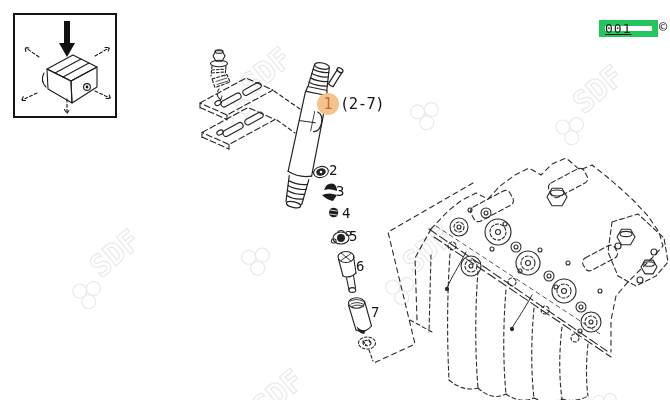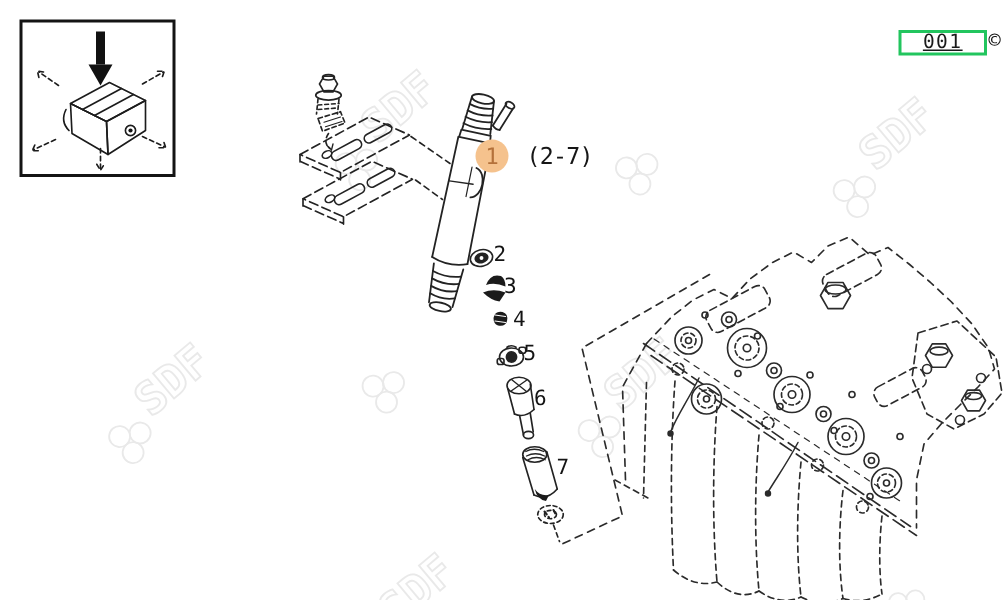--- a/index.html
+++ b/index.html
@@ -9,42 +9,42 @@
   }
   .art{position:absolute;left:0;top:0;}
   
   .locator{
     position:absolute;left:13px;top:13px;width:104px;height:105px;
     border:2.5px solid #141414;background:#fff;box-sizing:border-box;
   }
   
   .code-box{
     position:absolute;left:599px;top:20px;width:59px;height:17px;
-    border:2px solid #22c55e;box-sizing:border-box;background:#fff;
-    display:flex;align-items:center;justify-content:center;
+    border:6px solid #22c55e;box-sizing:border-box;background:#fff;
+    display:flex;align-items:center;
     font-size:13px;letter-spacing:1px;text-decoration:underline;
   }
   .copyright{
     position:absolute;left:659px;top:19px;font-size:13.5px;color:#141414;
   }
   
   .part-label{
     position:absolute;font-size:14px;color:#141414;line-height:1;
   }
   
   .callout{
     position:absolute;left:317px;top:93px;display:flex;align-items:center;
   }
   .callout .bubble{
     width:22px;height:22px;border-radius:50%;background:#f5c28d;
     display:flex;align-items:center;justify-content:center;
     color:#b4713a;font-size:15px;
   }
   .callout .range{
-    font-size:15.5px;color:#161616;margin-left:12px;letter-spacing:-0.5px;
+    font-size:15.5px;color:#161616;margin-left:1px;letter-spacing:-0.5px;
   }
 </style>
 </head>
 <body>
 
 <div class="canvas">
 
   <svg class="art" width="670" height="400" viewBox="0 0 670 400">
 
     <g font-family="DejaVu Sans Mono, monospace" font-size="30" font-weight="bold" fill="none" stroke="#e9e9e9" stroke-width="1.2">

